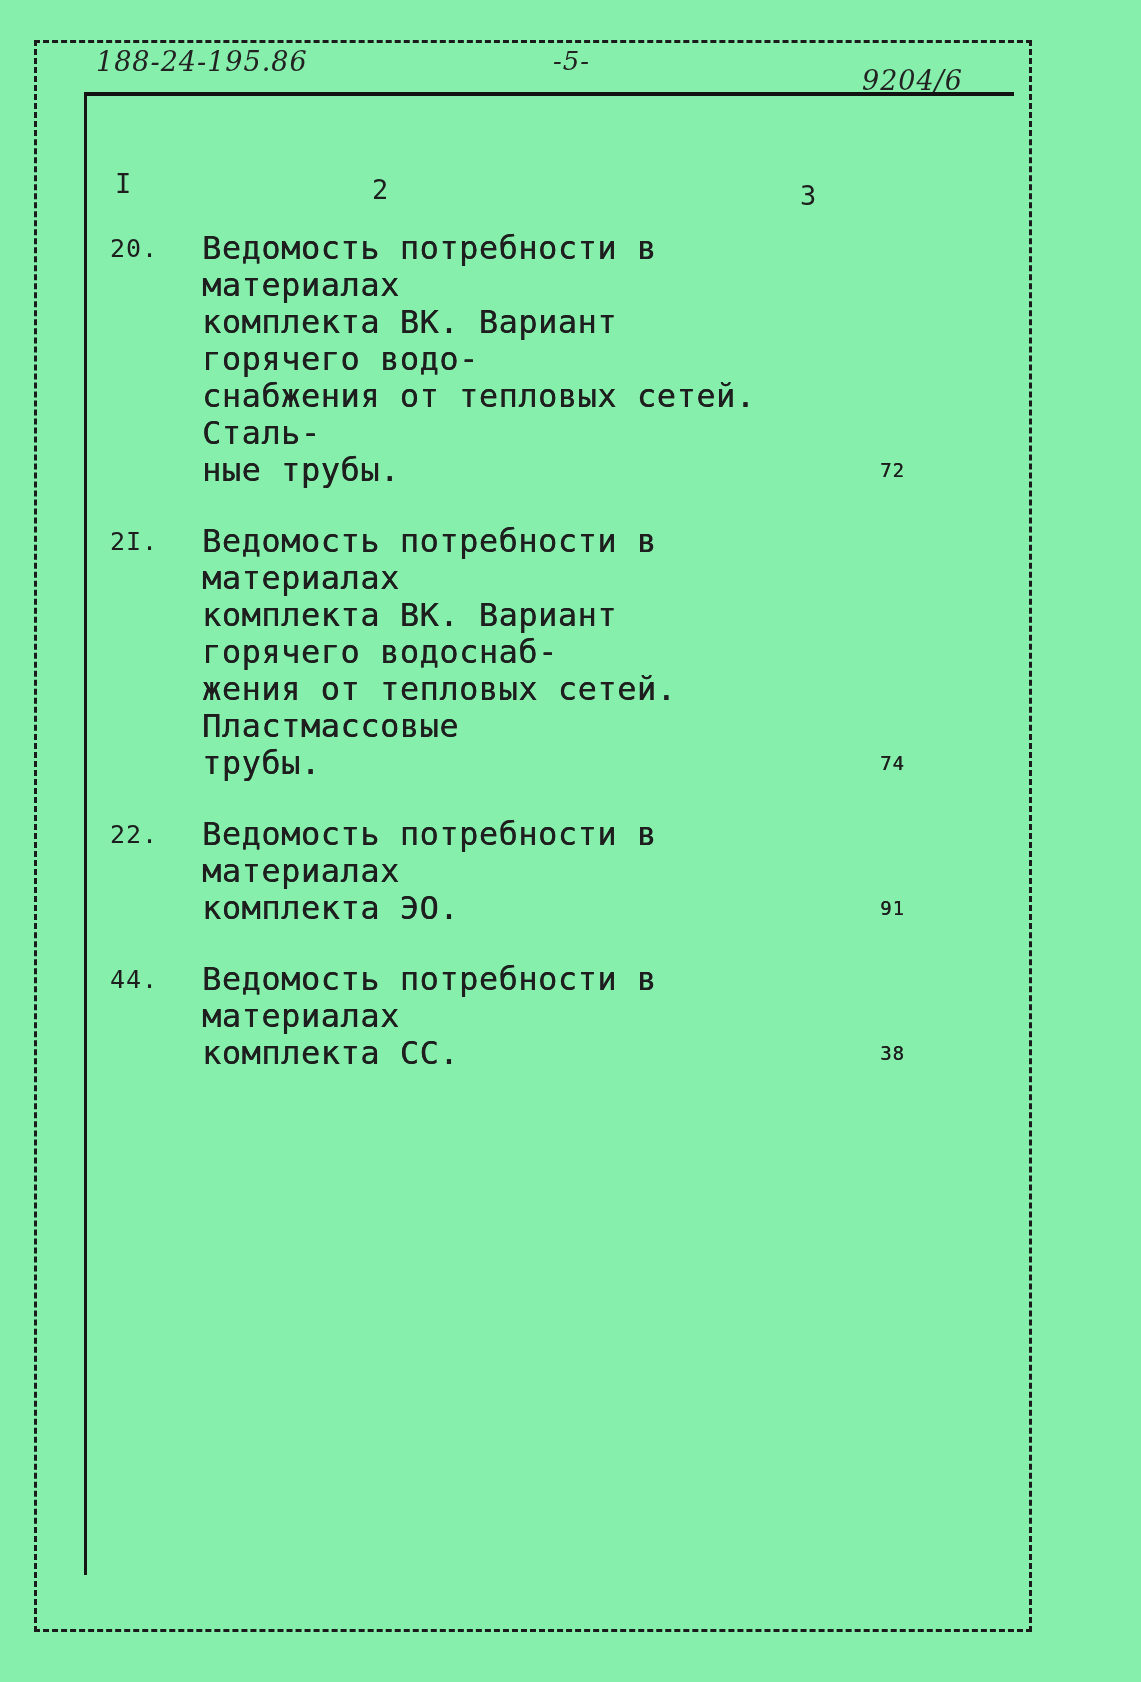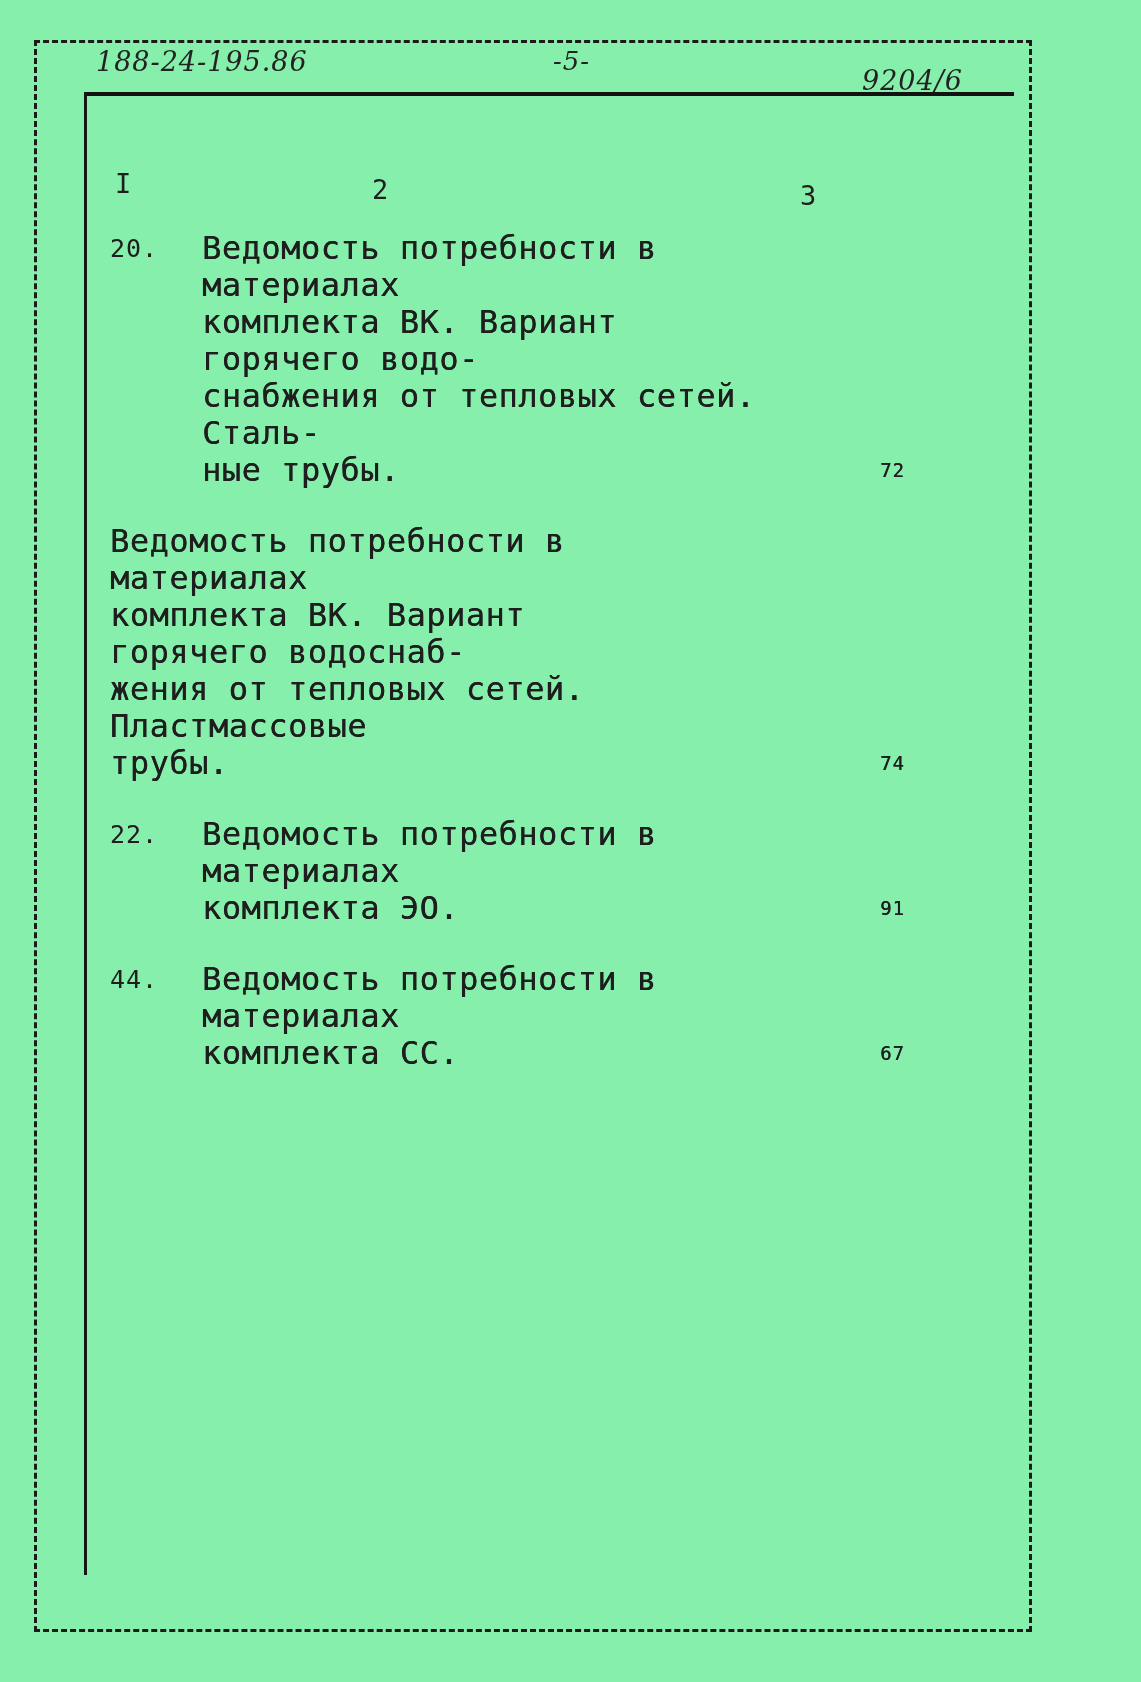--- a/index.html
+++ b/index.html
@@ -116,35 +116,36 @@
     <div class="row">
       <div class="num">20.</div>
       <div class="text">Ведомость потребности в материалах
 комплекта ВК. Вариант горячего водо-
 снабжения от тепловых  сетей. Сталь-
 ные трубы.</div>
       <div class="pg">72</div>
     </div>
 
     <div class="row">
+      <div class="num">2I.</div>
       <div class="text">Ведомость потребности в материалах
 комплекта ВК. Вариант горячего водоснаб-
 жения от тепловых сетей. Пластмассовые
 трубы.</div>
       <div class="pg">74</div>
     </div>
 
     <div class="row">
       <div class="num">22.</div>
       <div class="text">Ведомость потребности в материалах
 комплекта ЭО.</div>
       <div class="pg">91</div>
     </div>
 
     <div class="row">
       <div class="num">44.</div>
       <div class="text">Ведомость потребности в материалах
 комплекта СС.</div>
-      <div class="pg">67</div>
+      <div class="pg">38</div>
     </div>
 
   </div>
 </div>
 
 </body></html>

